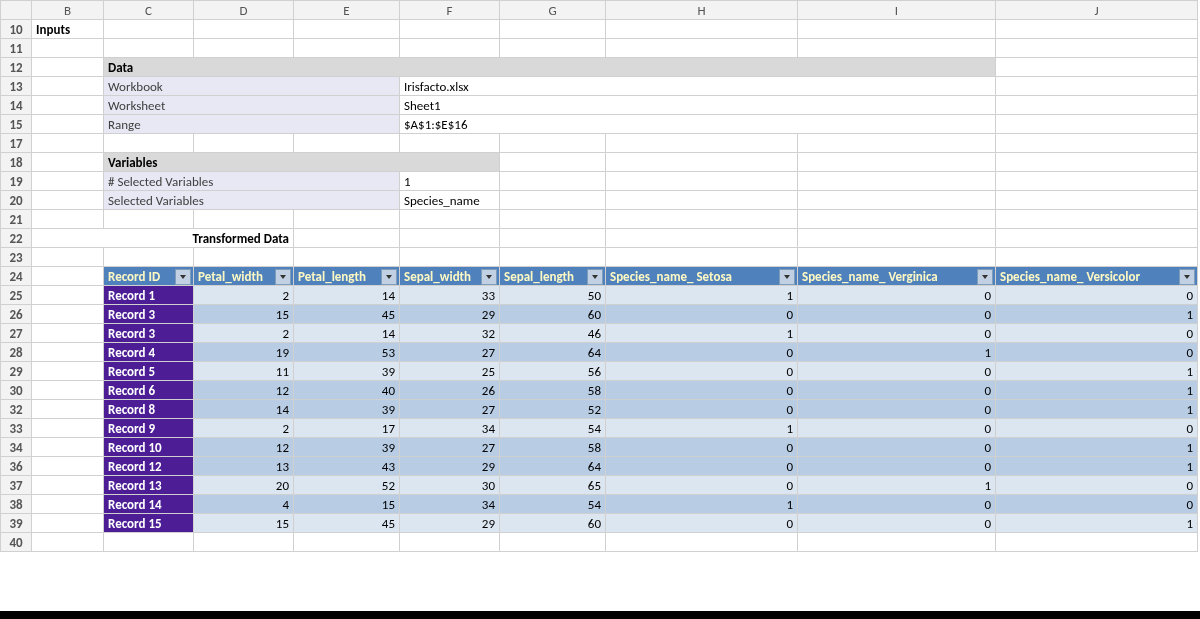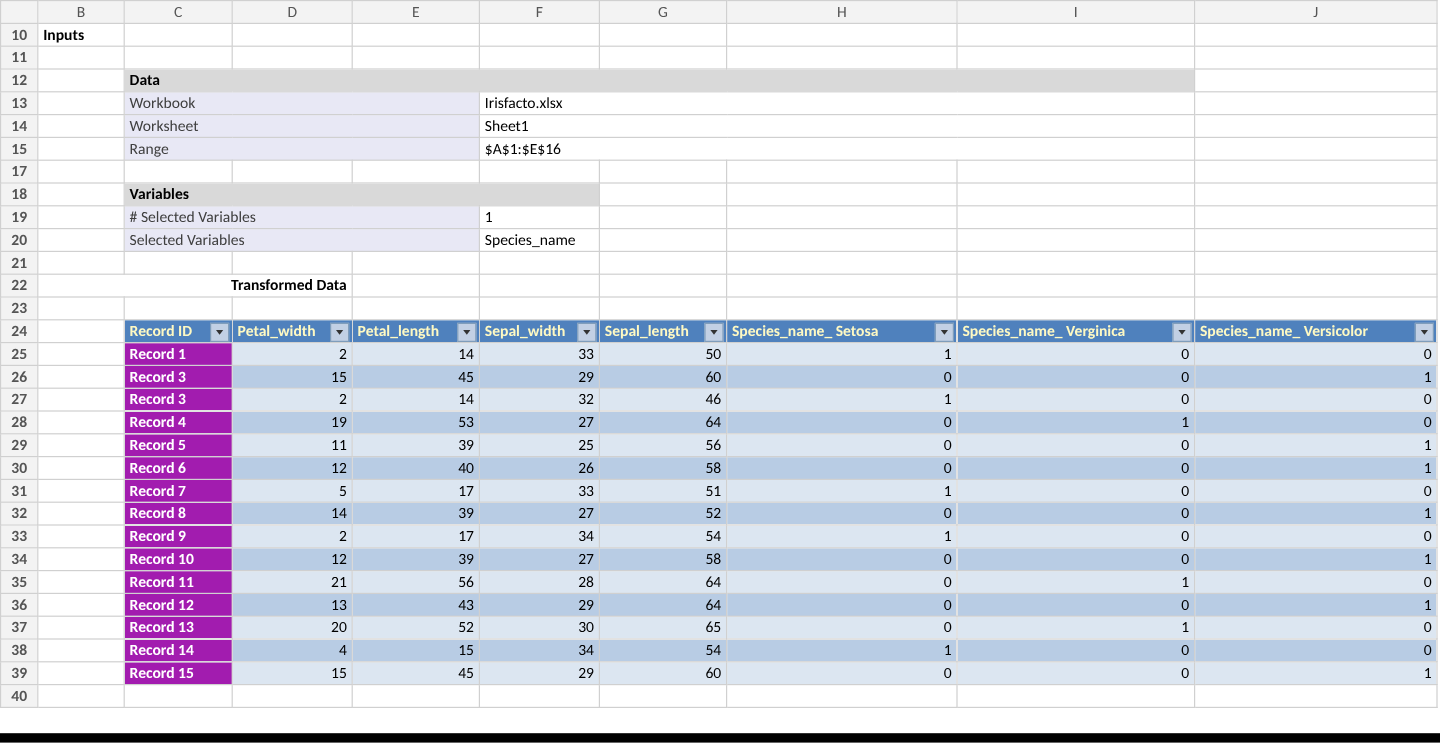--- a/index.html
+++ b/index.html
@@ -6,21 +6,21 @@
   .sheet{width:1200px;height:619px;overflow:hidden;position:relative}
   table.grid{border-collapse:collapse;table-layout:fixed}
   table.grid td,table.grid th{border:1px solid #d0d0d0;height:18px;padding:0 4px;white-space:nowrap;overflow:hidden;text-overflow:clip;font-size:13px;vertical-align:middle}
   .colhdr th{background:#f3f3f3;color:#555;font-weight:400;text-align:center;font-size:12px;height:18px}
   .rowhdr{background:#f3f3f3;color:#555;font-weight:700;text-align:center;font-size:12px;width:22px}
   .sec-title{font-weight:700;font-size:15px}
   .grey-hdr{background:#d9d9d9;font-weight:700}
   .lav{background:#e8e8f5}
   .blue-link{color:#404040}
   .tbl-hdr{background:#4f81bd;color:#fef9c3;font-weight:700;position:relative}
-  .tbl-rec{background:#a21caf;color:#fff;font-weight:700}
+  .tbl-rec{background:#4c1d95;color:#fff;font-weight:700}
   .band0{background:#dce6f1}
   .band1{background:#b8cce4}
   .num{text-align:right}
   .arrow{position:absolute;right:2px;top:2px;width:14px;height:14px;background:#c2d0e4;border:1px solid #7f9dbb;display:flex;align-items:center;justify-content:center}
   .arrow::after{content:"";border-left:3px solid transparent;border-right:3px solid transparent;border-top:4px solid #333}
   .footer-black{position:absolute;bottom:0;left:0;right:0;height:8px;background:#000}
 </style>
 </head>
 <body>
 
@@ -257,32 +257,20 @@
           <td class="tbl-rec">Record 6</td>
           <td class="band1 num">12</td>
           <td class="band1 num">40</td>
           <td class="band1 num">26</td>
           <td class="band1 num">58</td>
           <td class="band1 num">0</td>
           <td class="band1 num">0</td>
           <td class="band1 num">1</td>
         </tr>
         <tr>
-          <td class="rowhdr">31</td>
-          <td></td>
-          <td class="tbl-rec">Record 7</td>
-          <td class="band0 num">5</td>
-          <td class="band0 num">17</td>
-          <td class="band0 num">33</td>
-          <td class="band0 num">51</td>
-          <td class="band0 num">1</td>
-          <td class="band0 num">0</td>
-          <td class="band0 num">0</td>
-        </tr>
-        <tr>
           <td class="rowhdr">32</td>
           <td></td>
           <td class="tbl-rec">Record 8</td>
           <td class="band1 num">14</td>
           <td class="band1 num">39</td>
           <td class="band1 num">27</td>
           <td class="band1 num">52</td>
           <td class="band1 num">0</td>
           <td class="band1 num">0</td>
           <td class="band1 num">1</td>
@@ -303,32 +291,20 @@
           <td class="rowhdr">34</td>
           <td></td>
           <td class="tbl-rec">Record 10</td>
           <td class="band1 num">12</td>
           <td class="band1 num">39</td>
           <td class="band1 num">27</td>
           <td class="band1 num">58</td>
           <td class="band1 num">0</td>
           <td class="band1 num">0</td>
           <td class="band1 num">1</td>
-        </tr>
-        <tr>
-          <td class="rowhdr">35</td>
-          <td></td>
-          <td class="tbl-rec">Record 11</td>
-          <td class="band0 num">21</td>
-          <td class="band0 num">56</td>
-          <td class="band0 num">28</td>
-          <td class="band0 num">64</td>
-          <td class="band0 num">0</td>
-          <td class="band0 num">1</td>
-          <td class="band0 num">0</td>
         </tr>
         <tr>
           <td class="rowhdr">36</td>
           <td></td>
           <td class="tbl-rec">Record 12</td>
           <td class="band1 num">13</td>
           <td class="band1 num">43</td>
           <td class="band1 num">29</td>
           <td class="band1 num">64</td>
           <td class="band1 num">0</td>

